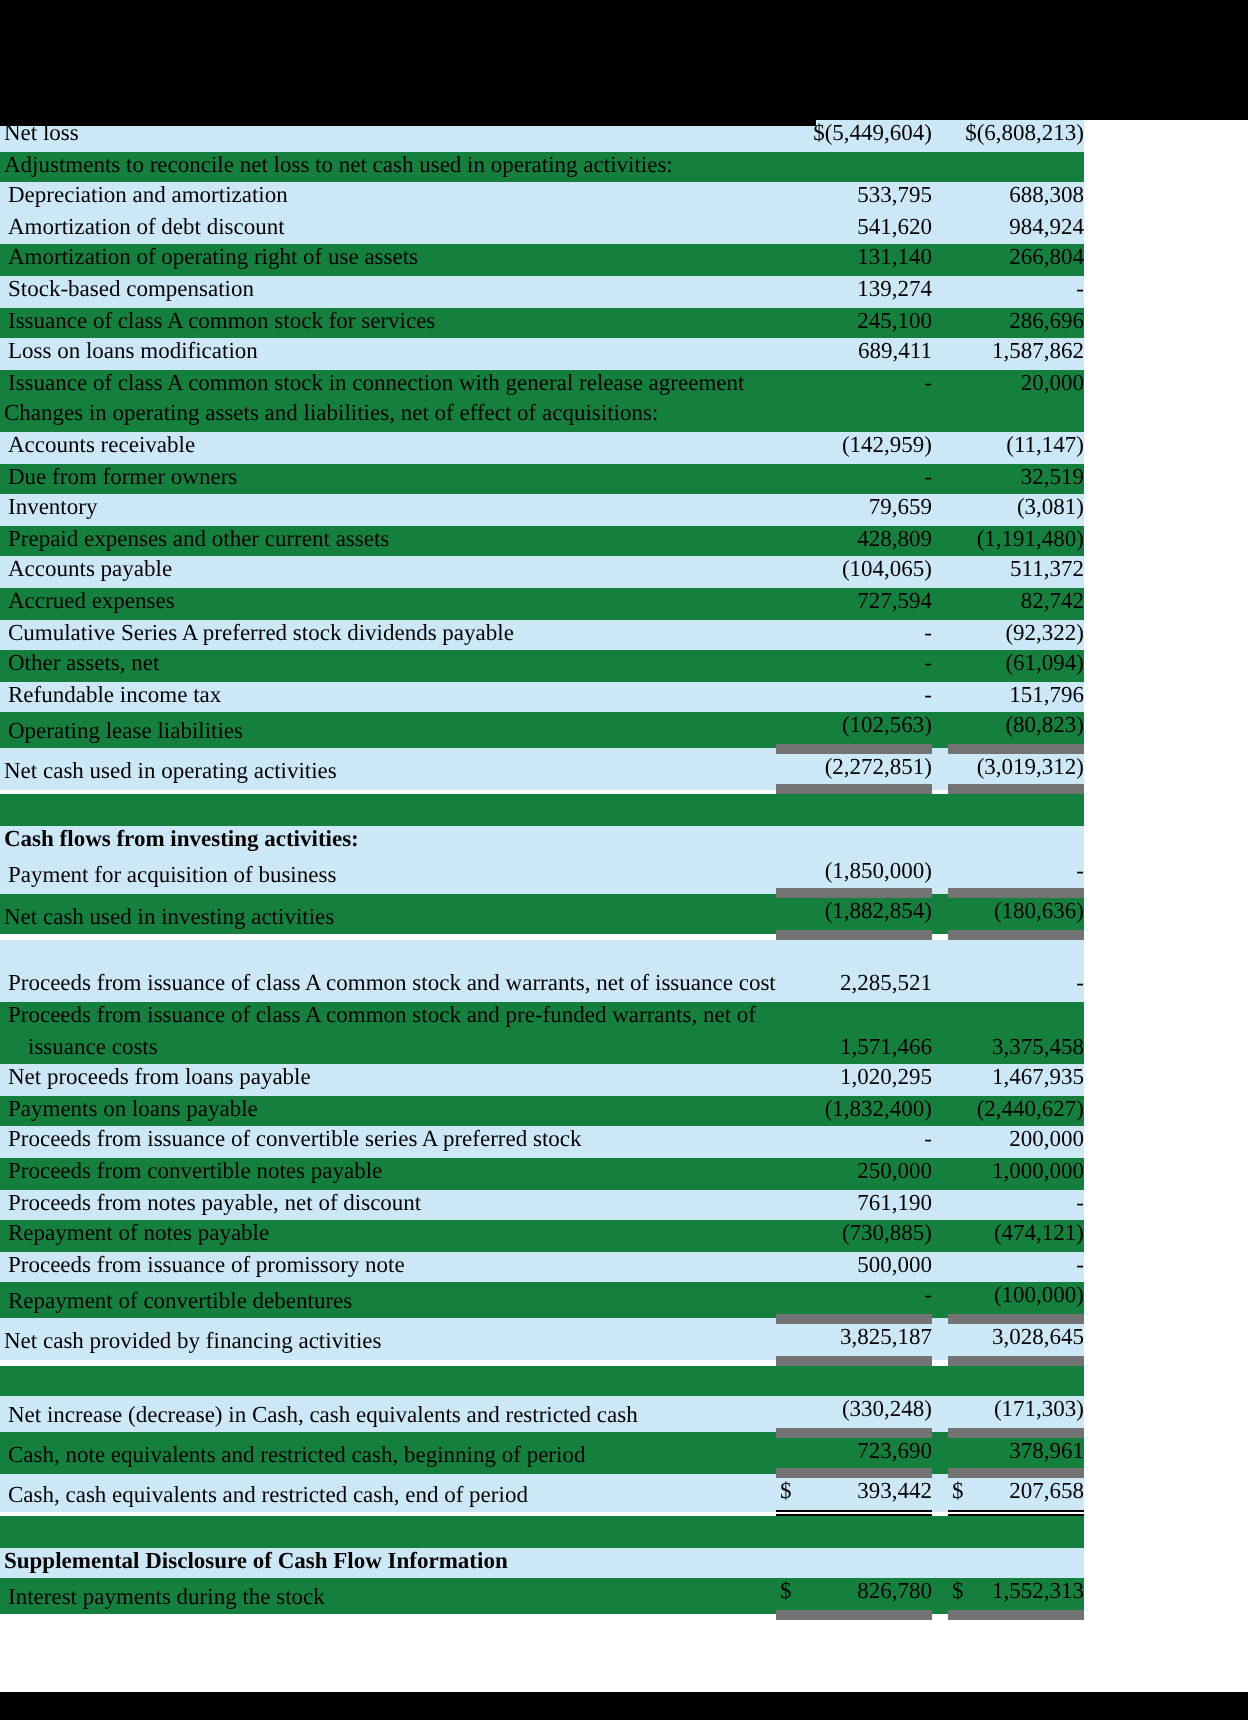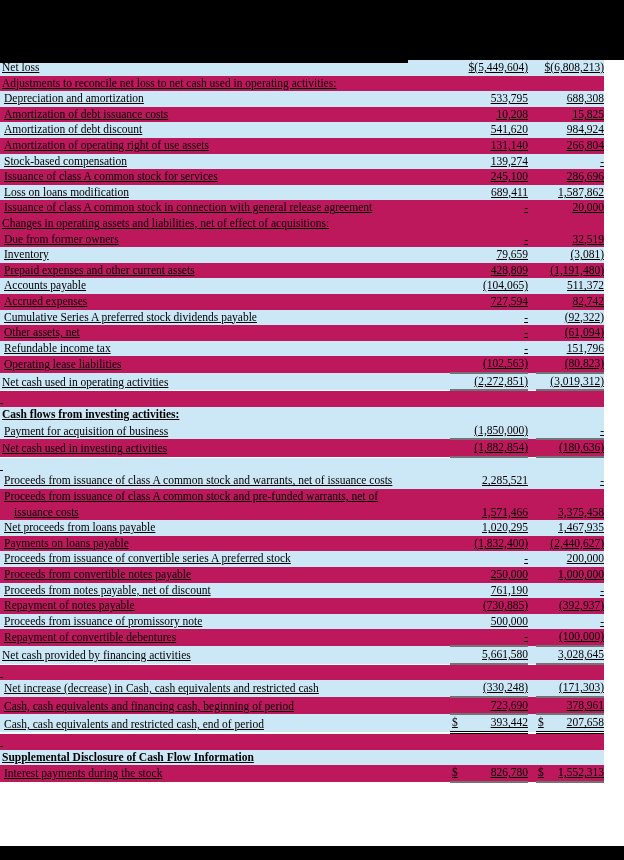--- a/index.html
+++ b/index.html
@@ -26,24 +26,23 @@
   .bottom-bar {
     position: absolute; left: 0; bottom: 0;
     width: 624px; height: 14px;
     background: #000000;
   }
   .statement {
     position: absolute; left: 0; top: 60px;
     width: 624px;
   }
   table.cf {
-    width: 604px;
+    width: 542px;
     border-collapse: collapse;
     table-layout: fixed;
-    text-decoration: underline;
   }
   table.cf td {
     padding: 0;
     line-height: 15.6px;
     vertical-align: bottom;
     white-space: nowrap;
     overflow: hidden;
   }
   col.c-lbl { width: auto; }
   col.c-v1  { width: 78px; }
@@ -51,24 +50,24 @@
   col.c-v2  { width: 68px; }
 
   td.lbl.ind0 { padding-left: 2px; }
   td.lbl.ind1 { padding-left: 4px; }
   td.lbl .cont { padding-left: 10px; }
   td.v { text-align: right; }
   td.v2 { padding-right: 2px; }
   td.blank { line-height: 17px; }
 
   tr.bg-blue  { background: #cce7f5; }
-  tr.bg-white { background: #be185d; }
+  tr.bg-white { background: #15803d; }
   tr.bold td  { font-weight: bold; }
 
-  tr.b-single td.v { border-bottom: 2px solid #737373; }
+  tr.b-single td.v { border-bottom: 5px solid #737373; }
   tr.b-double td.v { border-bottom: 3px double #000000; }
 
   .money {
     display: flex;
     justify-content: space-between;
     padding-left: 2px;
   }
 </style>
 </head>
 <body>
@@ -102,28 +101,20 @@
           <td class="v v2"></td>
         </tr>
         <tr class="bg-blue">
           <td class="lbl ind1">
             <div>Depreciation and amortization</div>
           </td>
           <td class="v v1">533,795</td>
           <td class="gapc"></td>
           <td class="v v2">688,308</td>
         </tr>
-        <tr class="bg-white">
-          <td class="lbl ind1">
-            <div>Amortization of debt issuance costs</div>
-          </td>
-          <td class="v v1">10,208</td>
-          <td class="gapc"></td>
-          <td class="v v2">15,825</td>
-        </tr>
         <tr class="bg-blue">
           <td class="lbl ind1">
             <div>Amortization of debt discount</div>
           </td>
           <td class="v v1">541,620</td>
           <td class="gapc"></td>
           <td class="v v2">984,924</td>
         </tr>
         <tr class="bg-white">
           <td class="lbl ind1">
@@ -165,20 +156,28 @@
           <td class="gapc"></td>
           <td class="v v2">20,000</td>
         </tr>
         <tr class="bg-white">
           <td class="lbl ind0">
             <div>Changes in operating assets and liabilities, net of effect of acquisitions:</div>
           </td>
           <td class="v v1"></td>
           <td class="gapc"></td>
           <td class="v v2"></td>
+        </tr>
+        <tr class="bg-blue">
+          <td class="lbl ind1">
+            <div>Accounts receivable</div>
+          </td>
+          <td class="v v1">(142,959)</td>
+          <td class="gapc"></td>
+          <td class="v v2">(11,147)</td>
         </tr>
         <tr class="bg-white">
           <td class="lbl ind1">
             <div>Due from former owners</div>
           </td>
           <td class="v v1">-</td>
           <td class="gapc"></td>
           <td class="v v2">32,519</td>
         </tr>
         <tr class="bg-blue">
@@ -339,21 +338,21 @@
           <td class="v v1">761,190</td>
           <td class="gapc"></td>
           <td class="v v2">-</td>
         </tr>
         <tr class="bg-white">
           <td class="lbl ind1">
             <div>Repayment of notes payable</div>
           </td>
           <td class="v v1">(730,885)</td>
           <td class="gapc"></td>
-          <td class="v v2">(392,937)</td>
+          <td class="v v2">(474,121)</td>
         </tr>
         <tr class="bg-blue">
           <td class="lbl ind1">
             <div>Proceeds from issuance of promissory note</div>
           </td>
           <td class="v v1">500,000</td>
           <td class="gapc"></td>
           <td class="v v2">-</td>
         </tr>
         <tr class="bg-white b-single">
@@ -361,38 +360,38 @@
             <div>Repayment of convertible debentures</div>
           </td>
           <td class="v v1">-</td>
           <td class="gapc"></td>
           <td class="v v2">(100,000)</td>
         </tr>
         <tr class="bg-blue b-single">
           <td class="lbl ind0">
             <div>Net cash provided by financing activities</div>
           </td>
-          <td class="v v1">5,661,580</td>
+          <td class="v v1">3,825,187</td>
           <td class="gapc"></td>
           <td class="v v2">3,028,645</td>
         </tr>
         <tr class="bg-white">
           <td colspan="4" class="blank">&nbsp;</td>
         </tr>
         <tr class="bg-blue b-single">
           <td class="lbl ind1">
             <div>Net increase (decrease) in Cash, cash equivalents and restricted cash</div>
           </td>
           <td class="v v1">(330,248)</td>
           <td class="gapc"></td>
           <td class="v v2">(171,303)</td>
         </tr>
         <tr class="bg-white b-single">
           <td class="lbl ind1">
-            <div>Cash, cash equivalents and financing cash, beginning of period</div>
+            <div>Cash, note equivalents and restricted cash, beginning of period</div>
           </td>
           <td class="v v1">723,690</td>
           <td class="gapc"></td>
           <td class="v v2">378,961</td>
         </tr>
         <tr class="bg-blue b-double">
           <td class="lbl ind1">
             <div>Cash, cash equivalents and restricted cash, end of period</div>
           </td>
           <td class="v v1">

